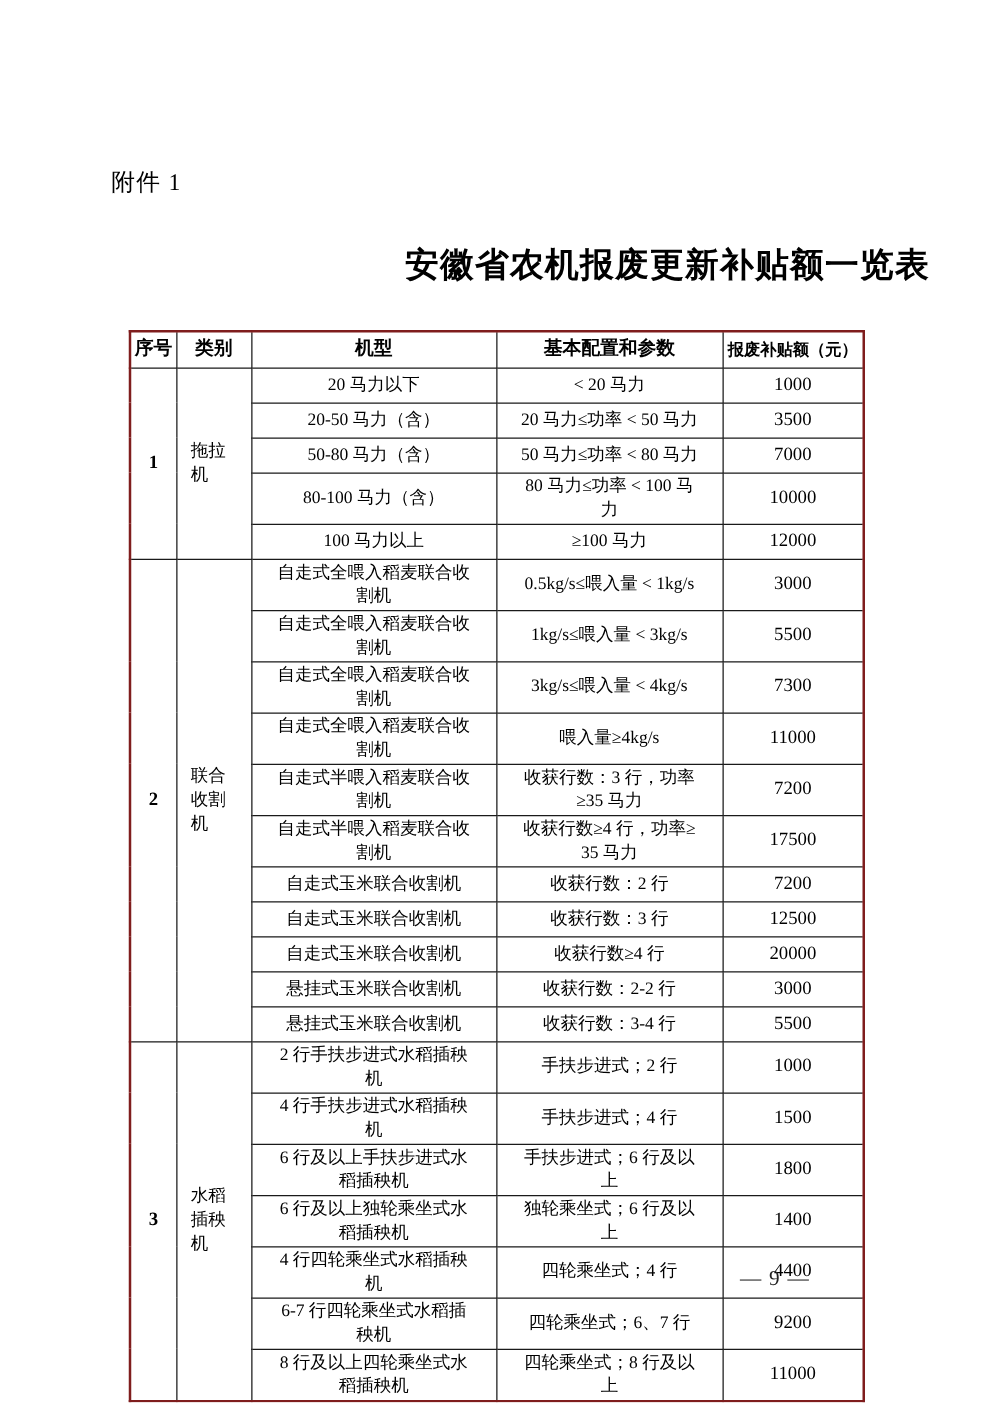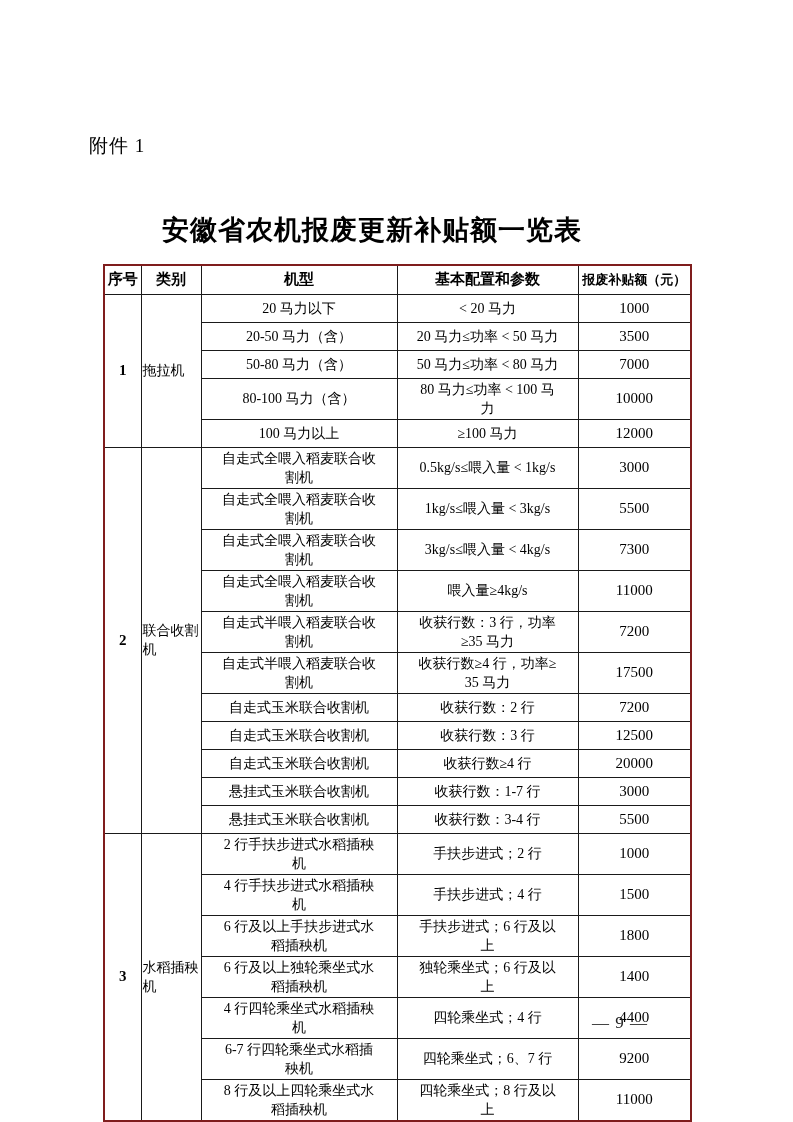--- a/index.html
+++ b/index.html
@@ -16,23 +16,23 @@
     overflow: hidden;
   }
   .attachment {
     position: absolute;
     left: 89px; top: 133px;
     font-size: 19px;
     letter-spacing: 1px;
   }
   .title {
     position: absolute;
-    left: 0; top: 212px;
+    left: 0; top: 194px;
     width: 744px;
-    text-align: center;
+    text-align: right;
     font-size: 27px;
     font-weight: bold;
     letter-spacing: 1px;
   }
   table.subsidy-table {
     position: absolute;
     left: 103px; top: 264px;
     width: 587px;
     border-collapse: collapse;
     table-layout: fixed;
@@ -53,21 +53,21 @@
     white-space: nowrap;
     overflow: hidden;
   }
   .subsidy-table th:nth-child(5) { font-size: 13px; }
   td.no {
     text-align: center;
     font-weight: bold;
   }
   td.cat {
     text-align: left;
-    padding: 0 1px;
+    padding: 0 11px;
     font-size: 14px;
     word-break: break-all;
   }
   td.model, td.config {
     text-align: center;
     padding: 1px 18px;
     font-size: 14px;
     word-break: break-all;
   }
   td.subsidy {
@@ -178,21 +178,21 @@
           <td class="config">收获行数：3 行</td>
           <td class="subsidy">12500</td>
         </tr>
         <tr>
           <td class="model">自走式玉米联合收割机</td>
           <td class="config">收获行数≥4 行</td>
           <td class="subsidy">20000</td>
         </tr>
         <tr>
           <td class="model">悬挂式玉米联合收割机</td>
-          <td class="config">收获行数：1-7 行</td>
+          <td class="config">收获行数：2-2 行</td>
           <td class="subsidy">3000</td>
         </tr>
         <tr>
           <td class="model">悬挂式玉米联合收割机</td>
           <td class="config">收获行数：3-4 行</td>
           <td class="subsidy">5500</td>
         </tr>
         <tr>
           <td class="no" rowspan="7">3</td>
           <td class="cat" rowspan="7">水稻插秧机</td>

